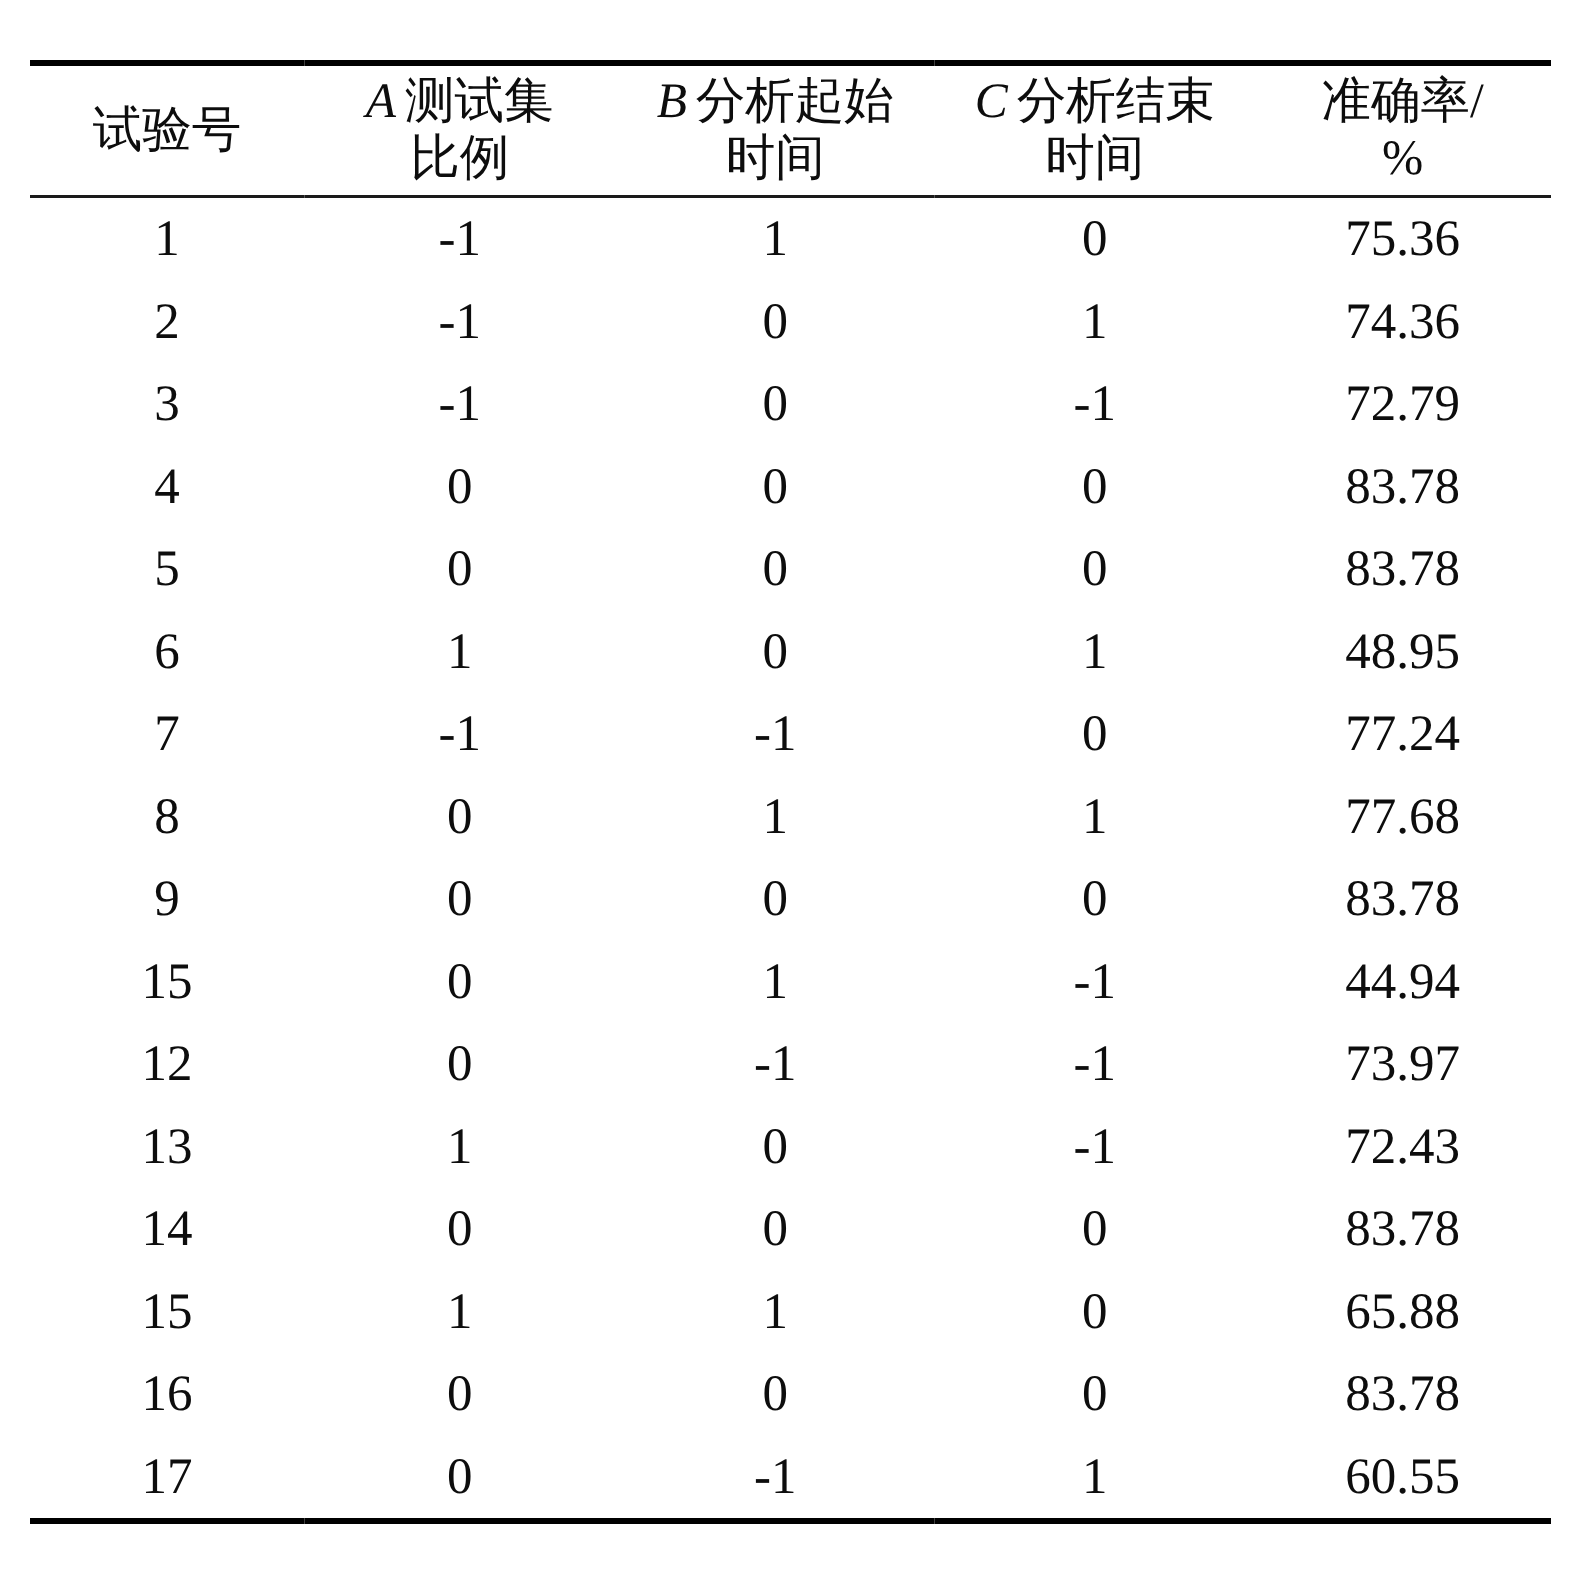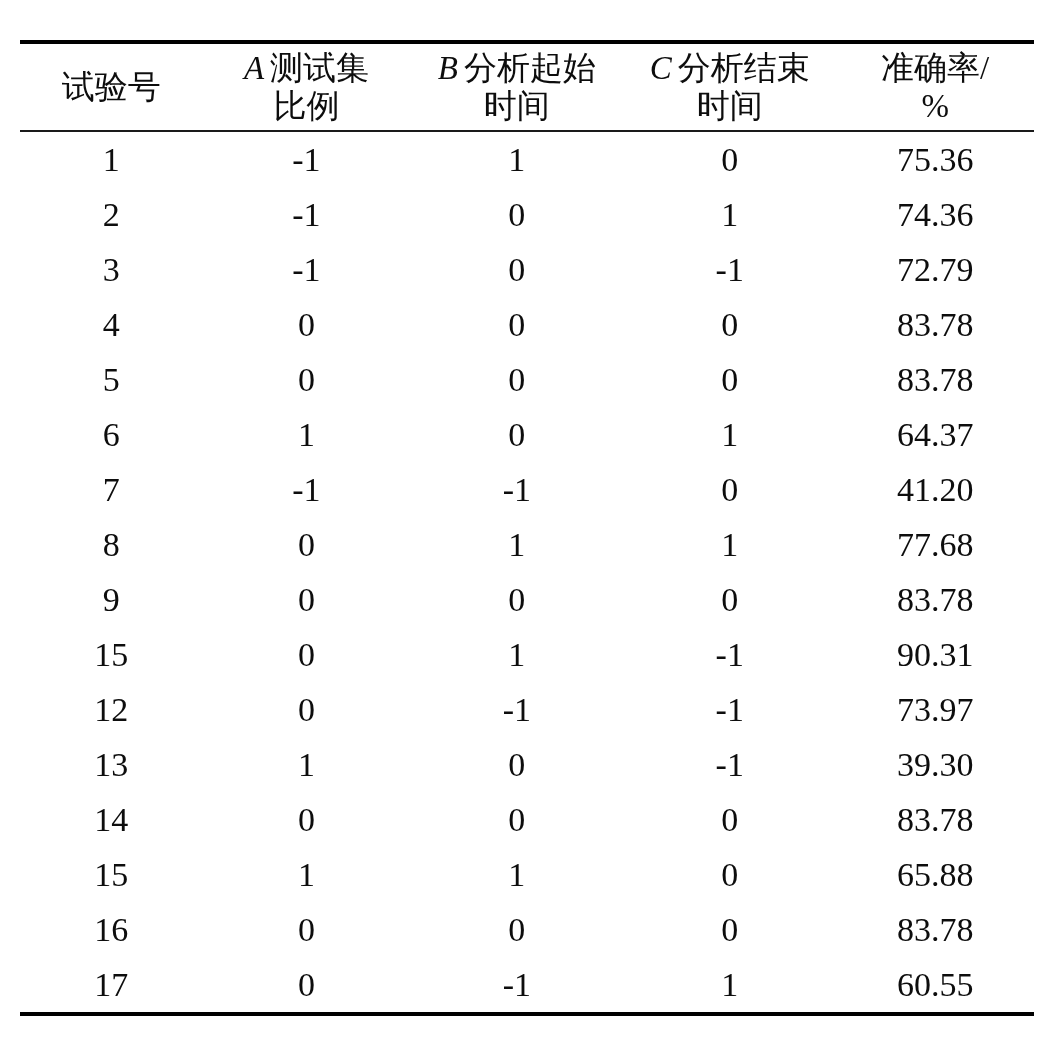--- a/index.html
+++ b/index.html
@@ -123,63 +123,63 @@
           <td>0</td>
           <td>0</td>
           <td>0</td>
           <td>83.78</td>
         </tr>
         <tr>
           <td>6</td>
           <td>1</td>
           <td>0</td>
           <td>1</td>
-          <td>64.37</td>
+          <td>48.95</td>
         </tr>
         <tr>
           <td>7</td>
           <td>-1</td>
           <td>-1</td>
           <td>0</td>
-          <td>41.20</td>
+          <td>77.24</td>
         </tr>
         <tr>
           <td>8</td>
           <td>0</td>
           <td>1</td>
           <td>1</td>
           <td>77.68</td>
         </tr>
         <tr>
           <td>9</td>
           <td>0</td>
           <td>0</td>
           <td>0</td>
           <td>83.78</td>
         </tr>
         <tr>
           <td>15</td>
           <td>0</td>
           <td>1</td>
           <td>-1</td>
-          <td>90.31</td>
+          <td>44.94</td>
         </tr>
         <tr>
           <td>12</td>
           <td>0</td>
           <td>-1</td>
           <td>-1</td>
           <td>73.97</td>
         </tr>
         <tr>
           <td>13</td>
           <td>1</td>
           <td>0</td>
           <td>-1</td>
-          <td>39.30</td>
+          <td>72.43</td>
         </tr>
         <tr>
           <td>14</td>
           <td>0</td>
           <td>0</td>
           <td>0</td>
           <td>83.78</td>
         </tr>
         <tr>
           <td>15</td>

